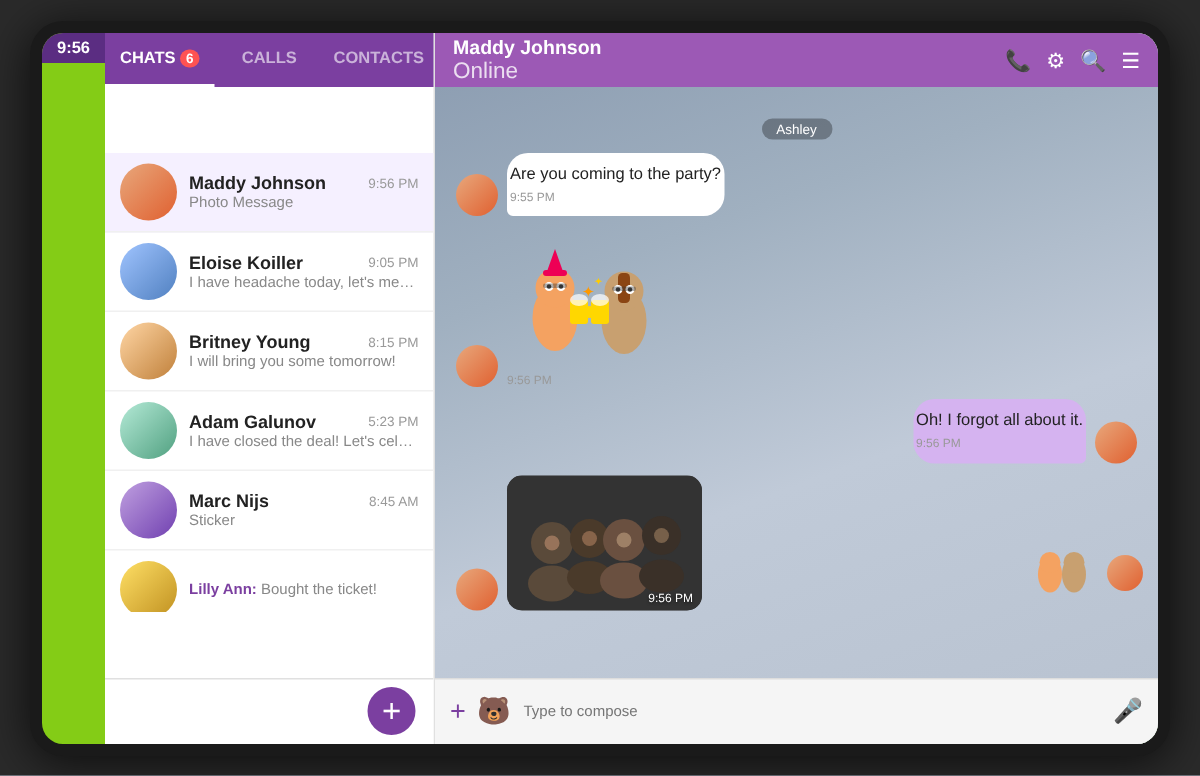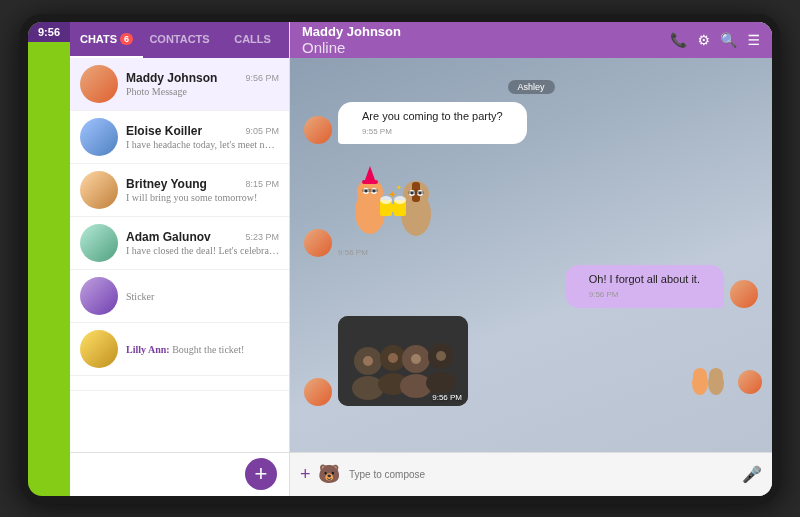--- a/index.html
+++ b/index.html
@@ -51,20 +51,21 @@
       overflow: hidden;
     }
     
     .sidebar {
       width: 220px;
       background: #fff;
       display: flex;
       flex-direction: column;
       flex-shrink: 0;
       border-right: 1px solid #e0e0e0;
+      gap: 44px;
     }
     .sidebar-tabs {
       display: flex;
       background: #7b3fa0;
       height: 36px;
       align-items: center;
     }
     .sidebar-tab {
       flex: 1;
       text-align: center;
@@ -137,21 +138,20 @@
       flex-shrink: 0;
       margin-left: 4px;
     }
     .chat-preview {
       font-size: 10px;
       color: #888;
       white-space: nowrap;
       overflow: hidden;
       text-overflow: ellipsis;
       margin-top: 1px;
-      font-family: Liberation Serif, serif;
     }
     .sender-name {
       color: #7b3fa0;
       font-weight: 600;
       text-align: center;
     }
     .sidebar-footer {
       height: 44px;
       border-top: 1px solid #e0e0e0;
       display: flex;
@@ -253,21 +253,21 @@
       width: 28px;
       height: 28px;
       border-radius: 50%;
       background: #ccc;
       flex-shrink: 0;
       margin-right: 6px;
       overflow: hidden;
     }
     .bubble {
       max-width: 60%;
-      padding: 7px 24px;
+      padding: 7px 2px;
       border-radius: 14px;
       font-size: 11px;
       line-height: 1.4;
       position: relative;
     }
     .bubble.incoming-bubble {
       background: #fff;
       color: #222;
       border-bottom-left-radius: 4px;
     }
@@ -370,24 +370,24 @@
     <div class="app-body">
 
       <div class="sidebar">
 
         <div class="sidebar-tabs">
           <div class="sidebar-tab active">
             <span>CHATS</span>
             <span class="badge">6</span>
           </div>
           <div class="sidebar-tab">
+            <span>CALLS</span>
+          </div>
+          <div class="sidebar-tab">
             <span>CONTACTS</span>
-          </div>
-          <div class="sidebar-tab">
-            <span>CALLS</span>
           </div>
         </div>
 
         <div class="chat-list">
 
           <div class="chat-item">
             <div class="avatar av1"></div>
             <div class="chat-info">
               <div class="chat-header-row">
                 <span class="chat-name">Maddy Johnson</span>
@@ -422,20 +422,24 @@
               <div class="chat-header-row">
                 <span class="chat-name">Adam Galunov</span>
                 <span class="chat-time">5:23 PM</span>
               </div>
               <div class="chat-preview">I have closed the deal! Let's celebrate!!</div>
             </div>
           </div>
           <div class="chat-item">
             <div class="avatar av6"></div>
             <div class="chat-info">
+              <div class="chat-header-row">
+                <span class="chat-name">Marc Nijs</span>
+                <span class="chat-time">8:45 AM</span>
+              </div>
               <div class="chat-preview">Sticker</div>
             </div>
           </div>
           <div class="chat-item">
             <div class="avatar av7"></div>
             <div class="chat-info">
               <div class="chat-preview"><span class="sender-name">Lilly Ann:</span> Bought the ticket!</div>
             </div>
           </div>
           <div class="chat-item">

